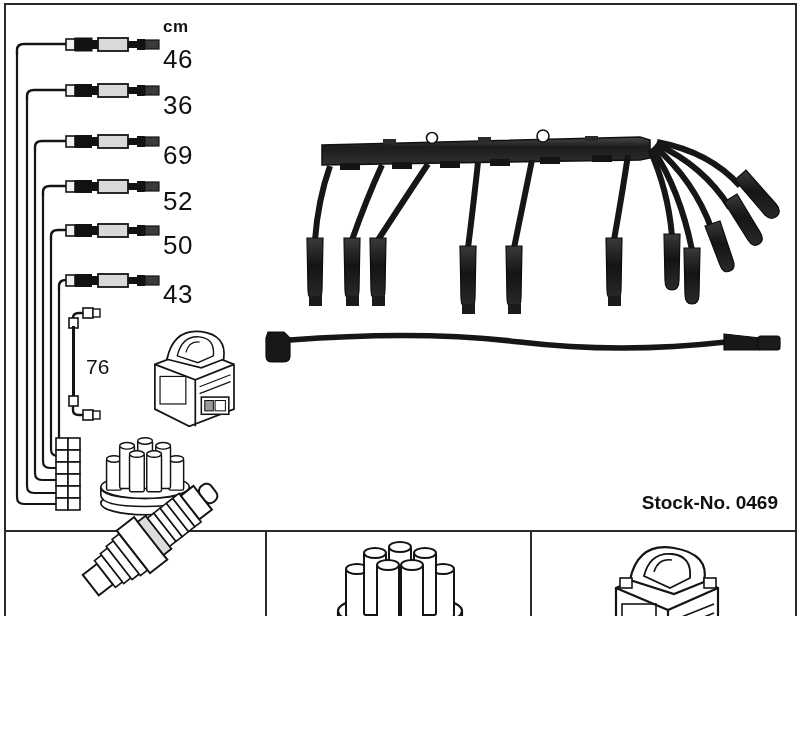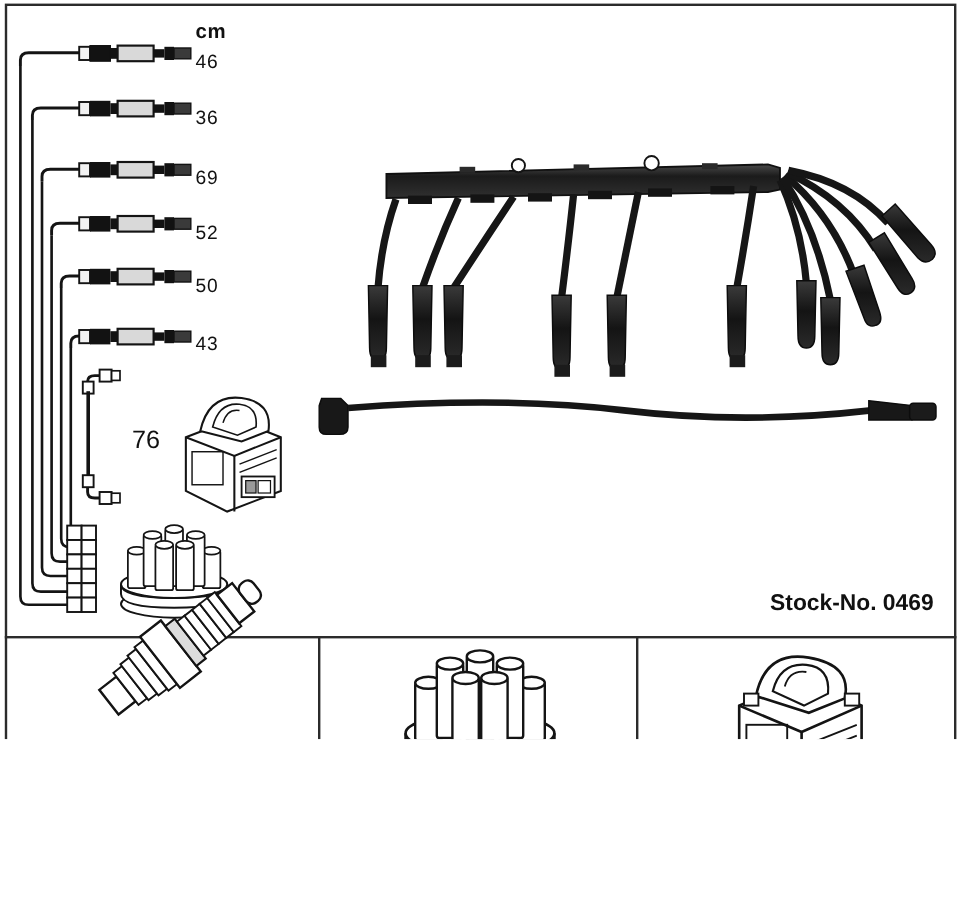--- a/index.html
+++ b/index.html
@@ -43,36 +43,35 @@
   .rule-h-sub {
     position: absolute;
     top: 659px;
     height: 2px;
     background: #d7d7d7;
   }
 
   
   .meas-label {
     position: absolute;
-    font-size: 16px;
+    font-size: 26px;
     font-weight: 400;
     color: #111;
     letter-spacing: 0.5px;
     white-space: nowrap;
   }
   .meas-label.head {
     font-size: 17px;
     font-weight: 700;
   }
   .meas-76 {
     position: absolute;
     left: 86px; top: 355px;
     font-size: 21px;
     color: #111;
-    margin-left: 24px;
   }
 
   
   svg.layer {
     position: absolute;
     left: 0; top: 0;
     width: 800px; height: 754px;
     overflow: visible;
   }
 

